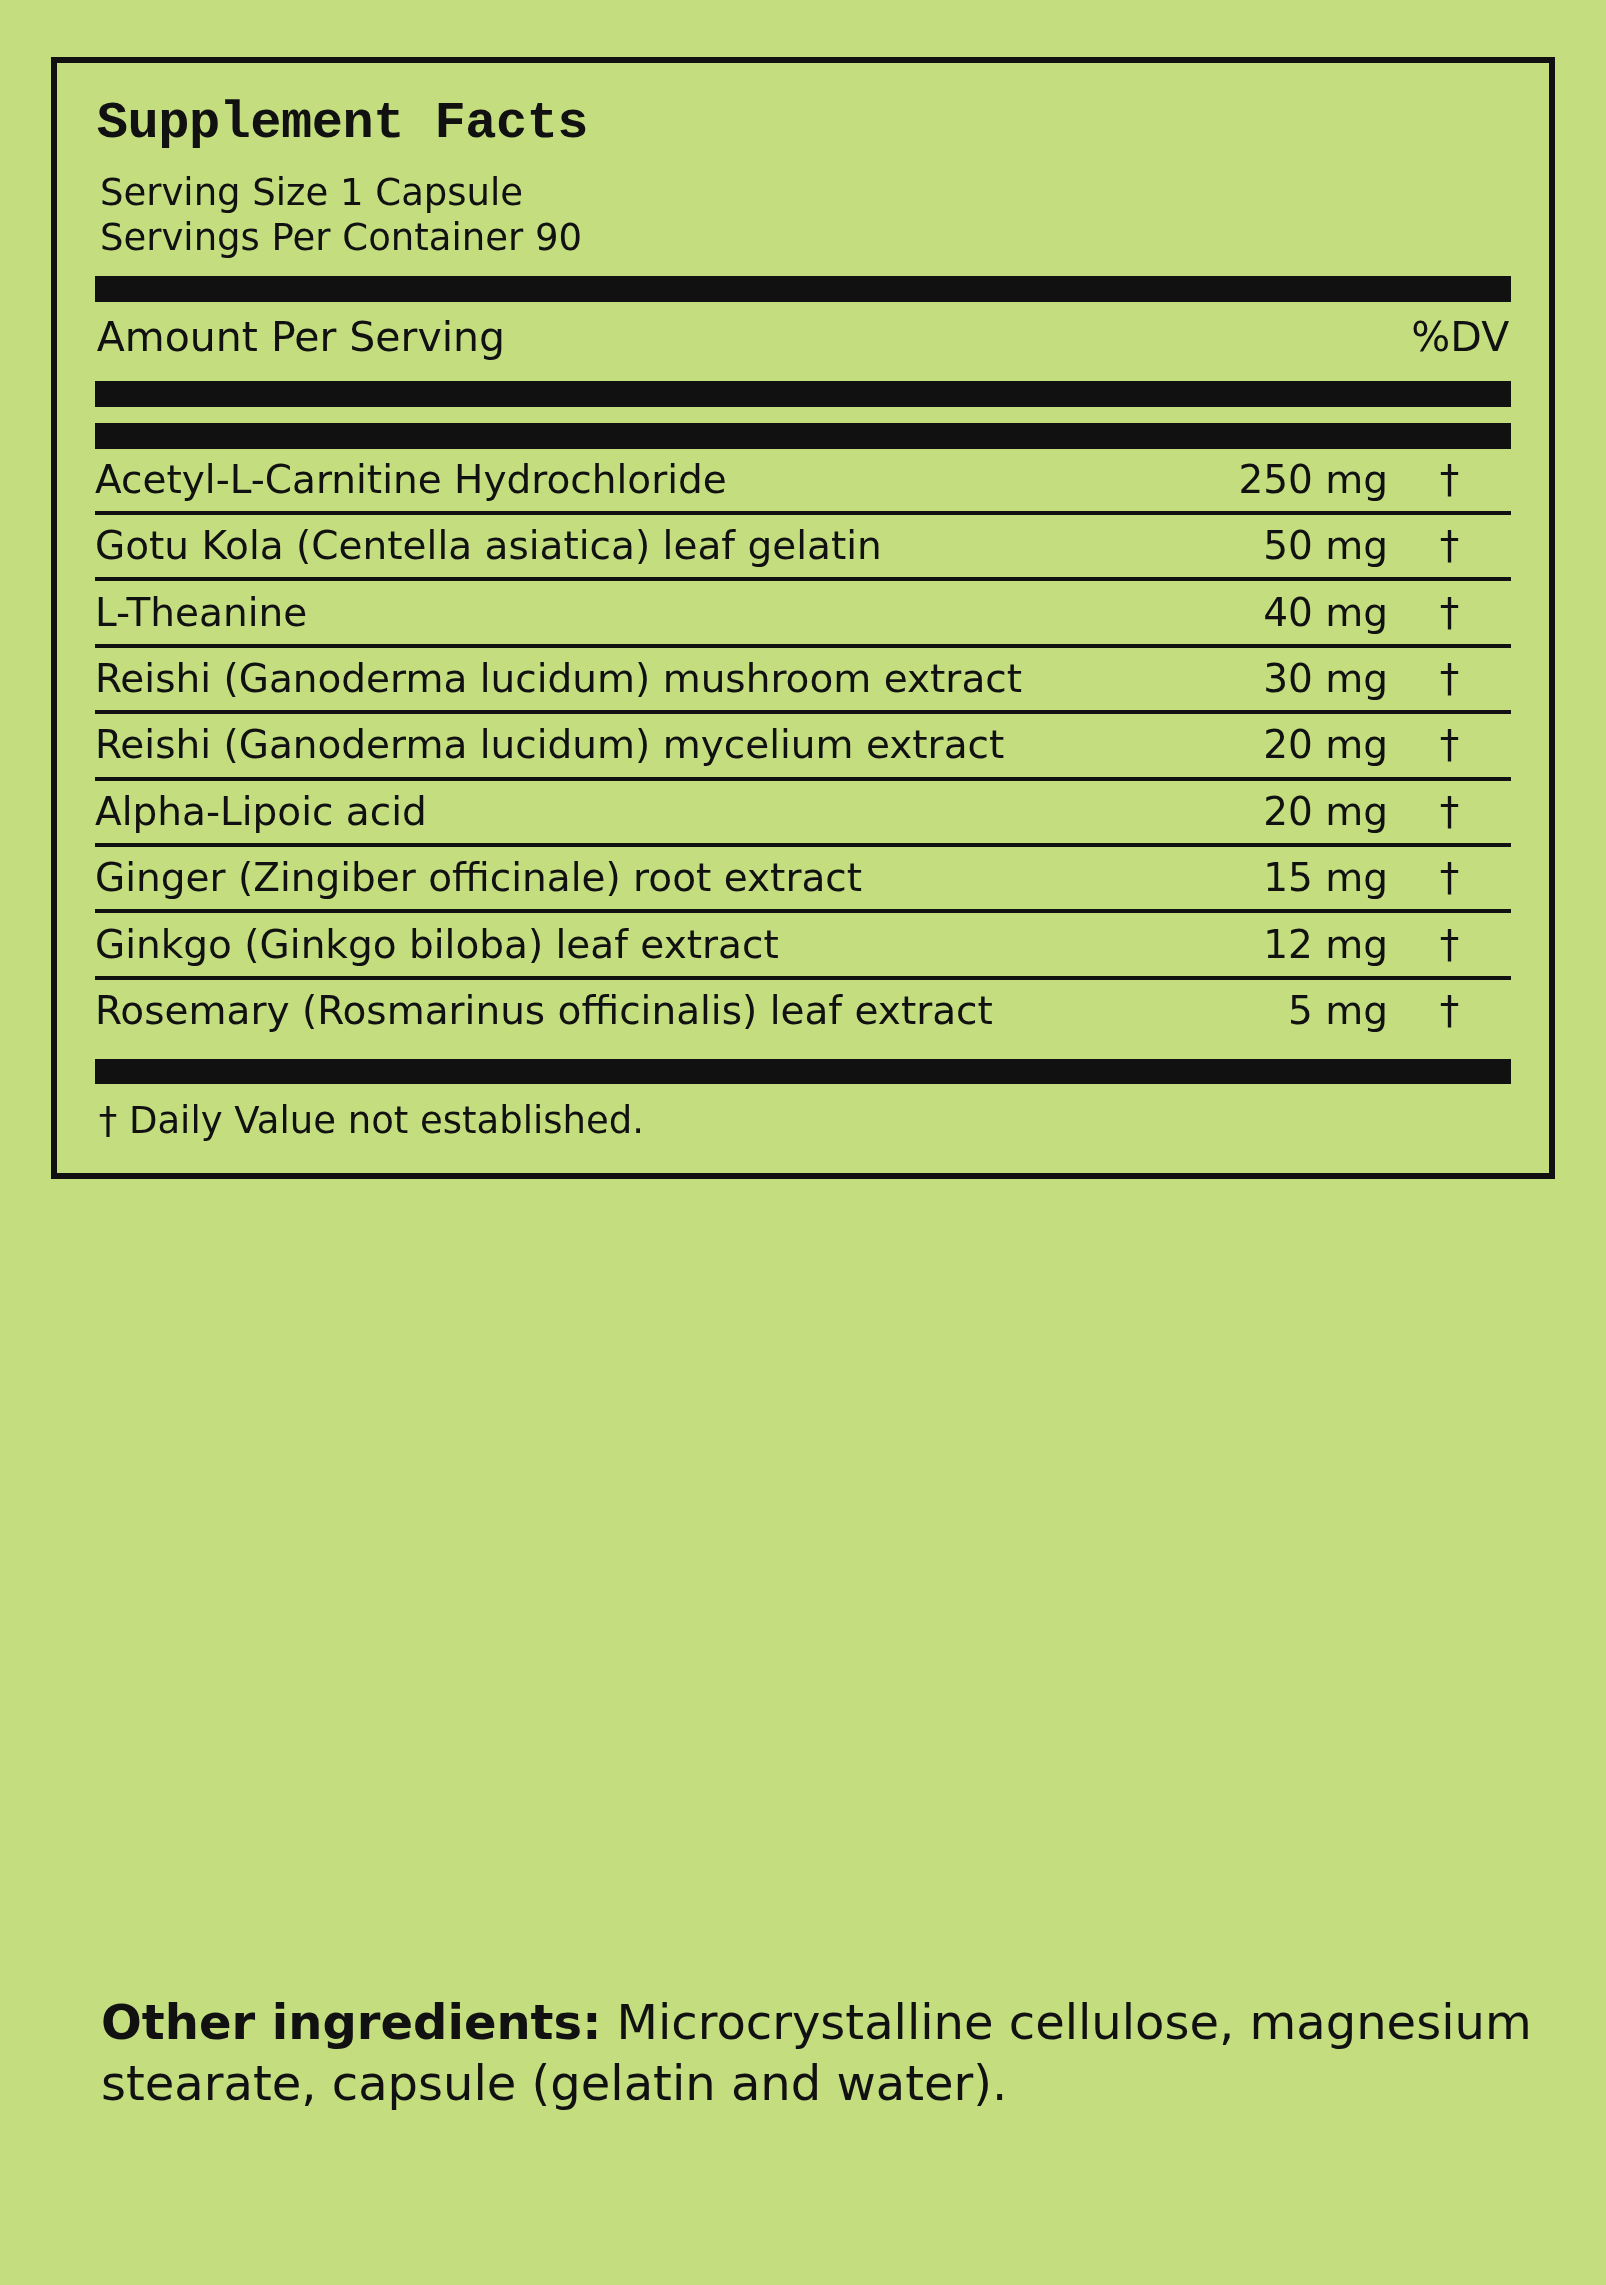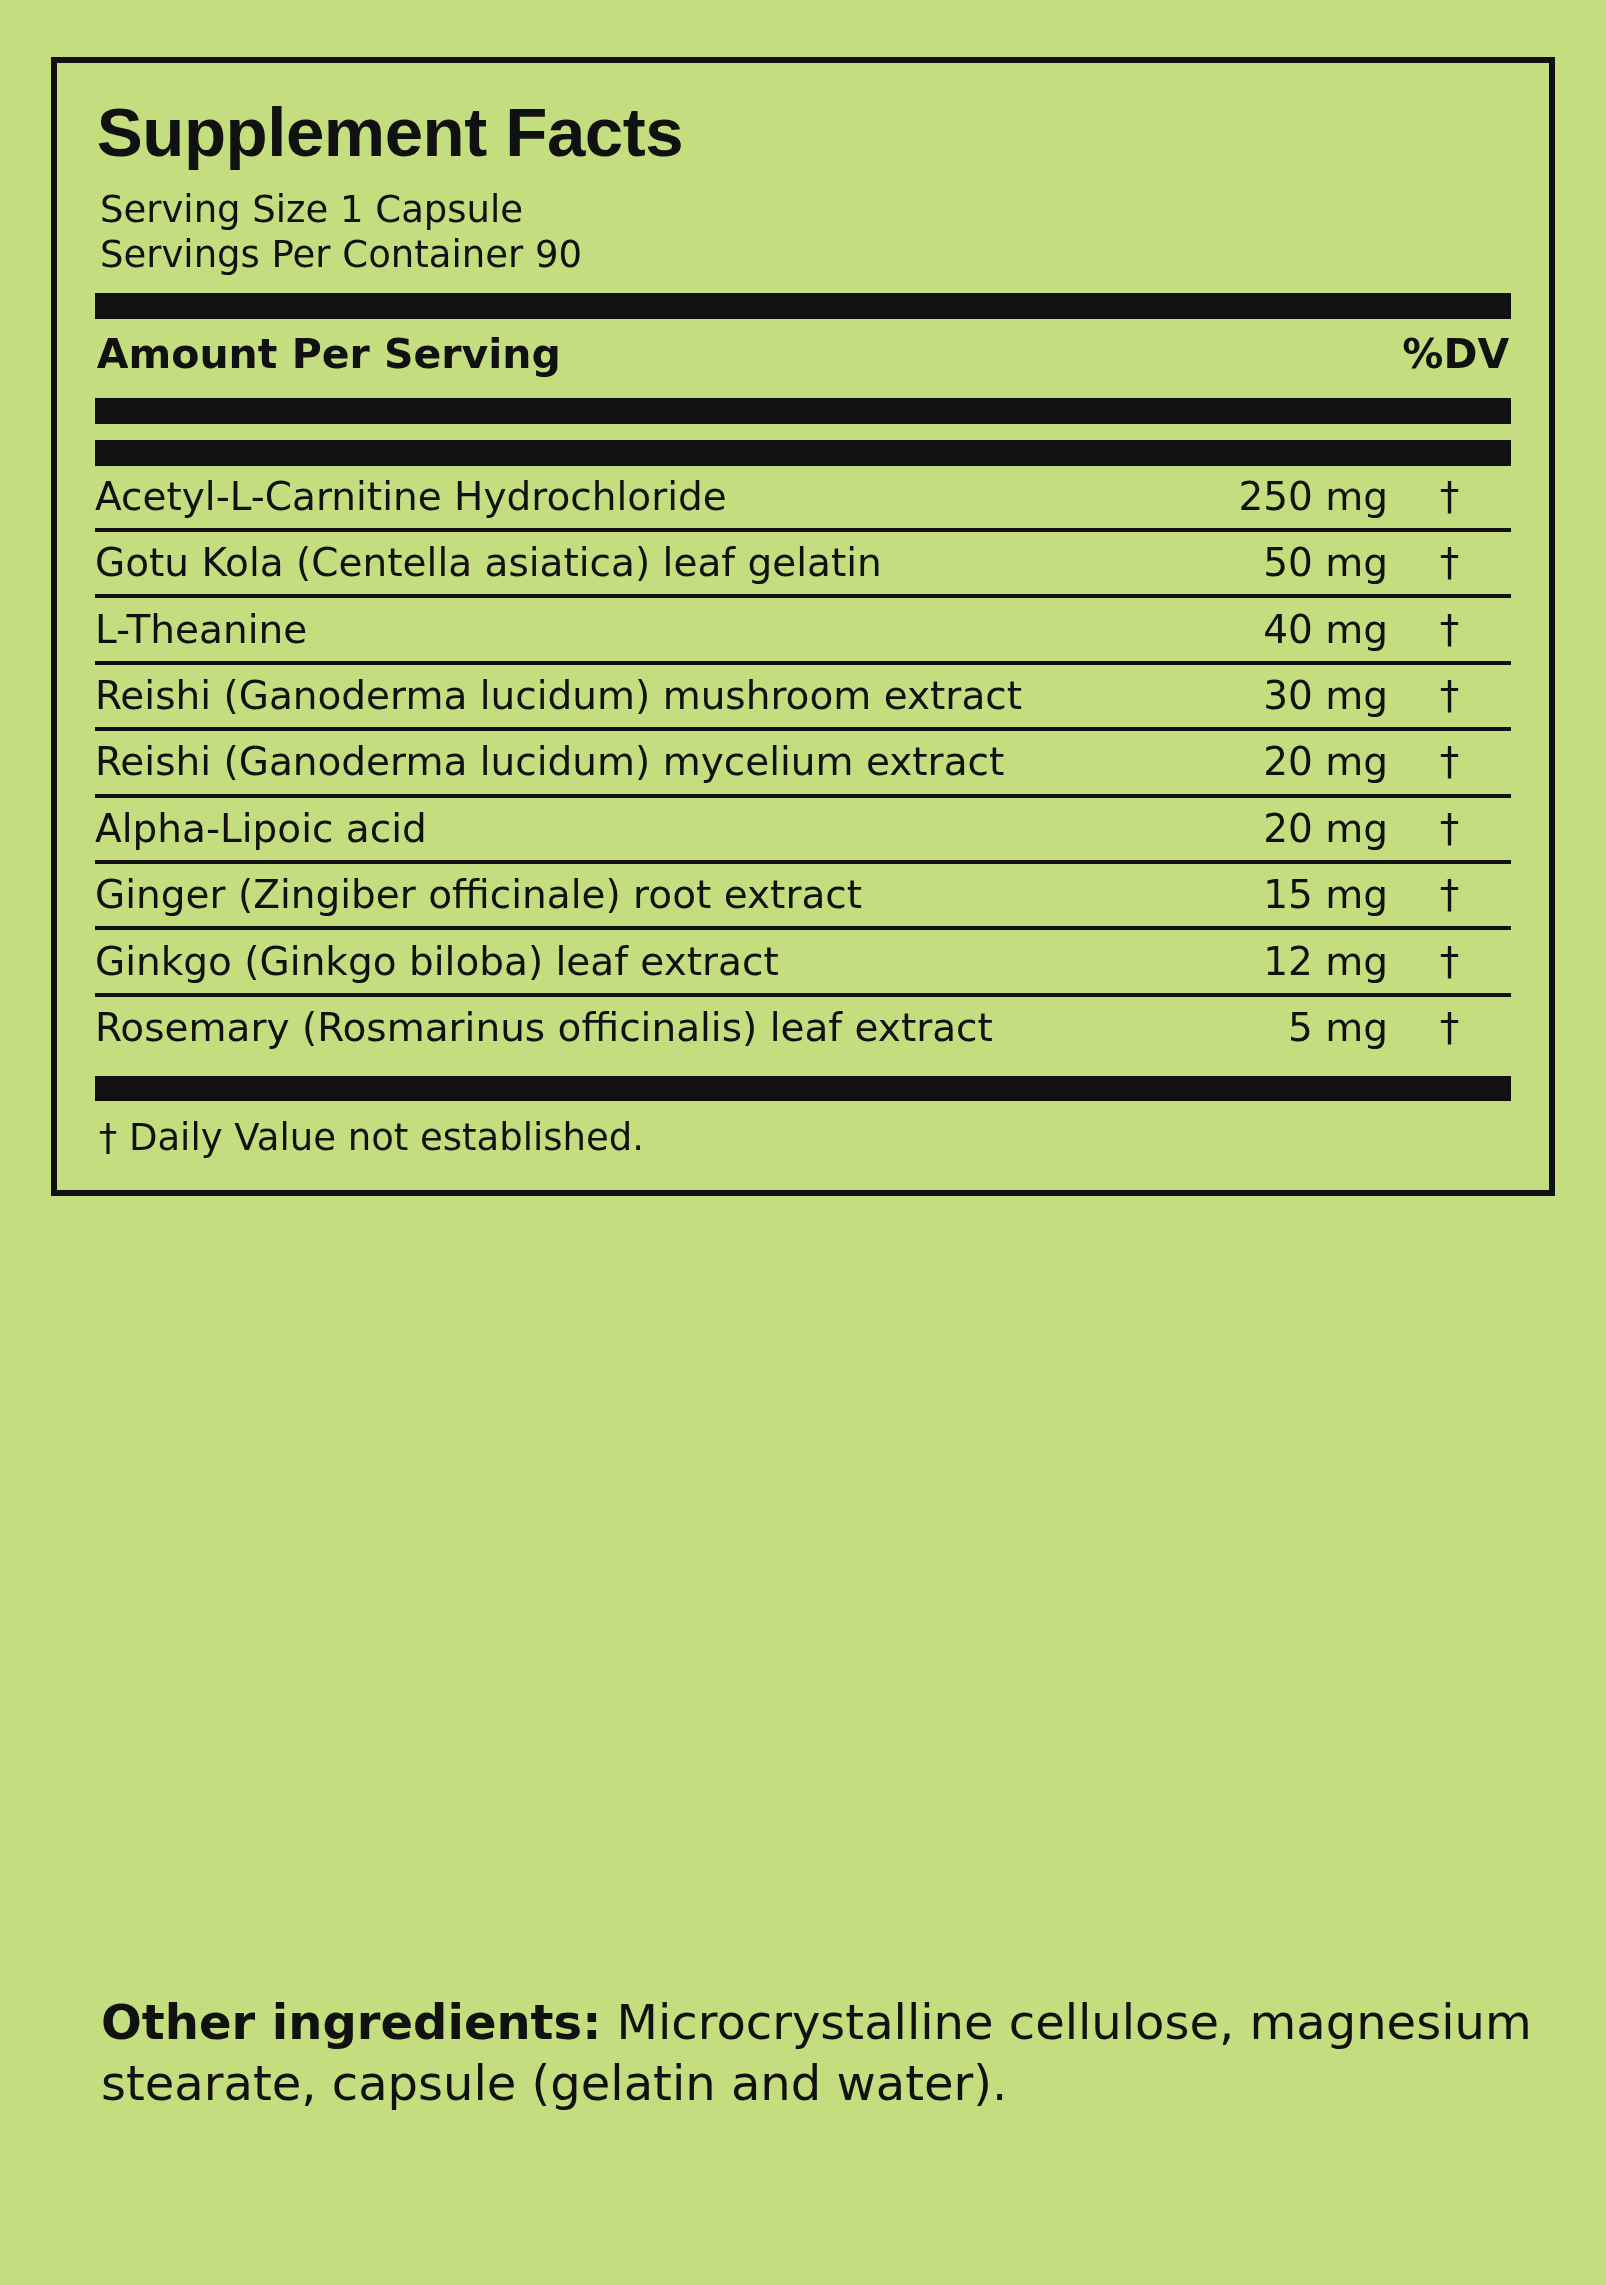--- a/index.html
+++ b/index.html
@@ -28,23 +28,23 @@
     left: 51px;
     top: 57px;
     width: 1504px;
     box-sizing: border-box;
     border: 6.4px solid #111111;
     padding: 25.6px 38px 31px 38px;
     background: transparent;
   }
 
   .sf-title {
-    font-family: Liberation Sans, sans-serif;
+    font-family: Liberation Mono, monospace;
     font-weight: bold;
-    font-size: 69px;
+    font-size: 52px;
     line-height: 1.0;
     letter-spacing: -0.5px;
     margin: 9.1px 0 20px 1.8px;
   }
 
   .serving-line {
     font-size: 37px;
     line-height: 1.22;
     margin-left: 5px;
   }
@@ -56,21 +56,21 @@
   }
 
   .bar-thick.after-header {
     margin-top: 9.1px;
   }
 
   .amount-header {
     display: flex;
     align-items: center;
     justify-content: space-between;
-    font-weight: bold;
+    font-weight: normal;
     font-size: 41px;
     padding: 11px 1.8px 11px 1.8px;
   }
 
   table.facts {
     width: 100%;
     border-collapse: collapse;
     table-layout: fixed;
   }
 

